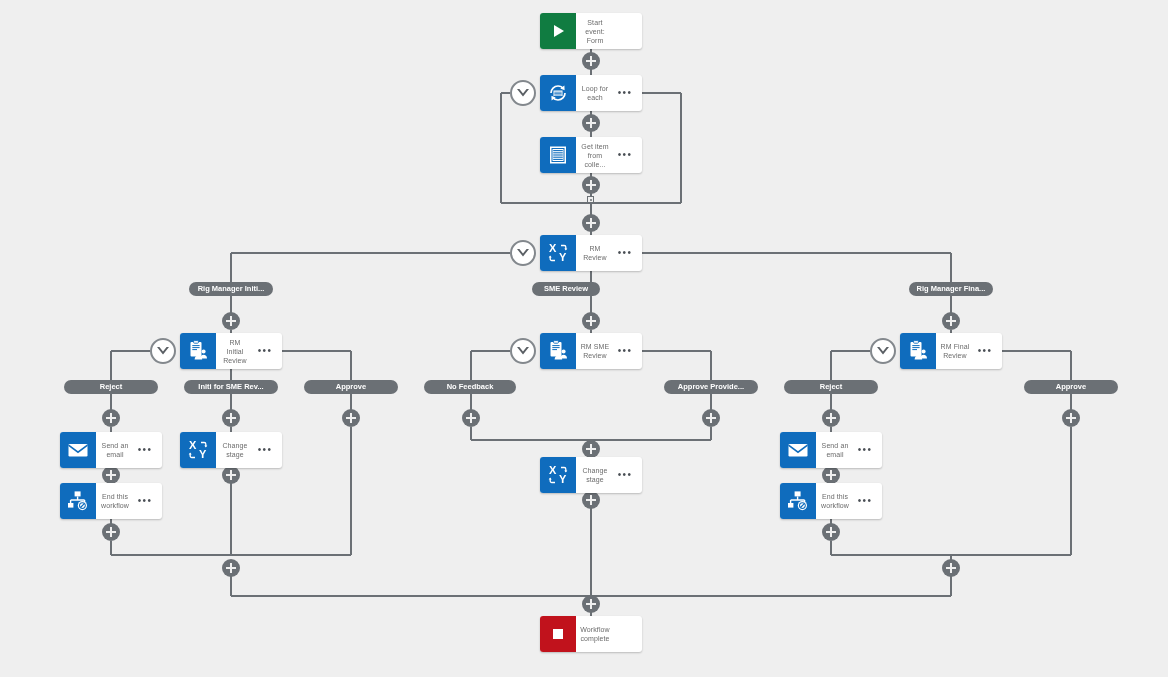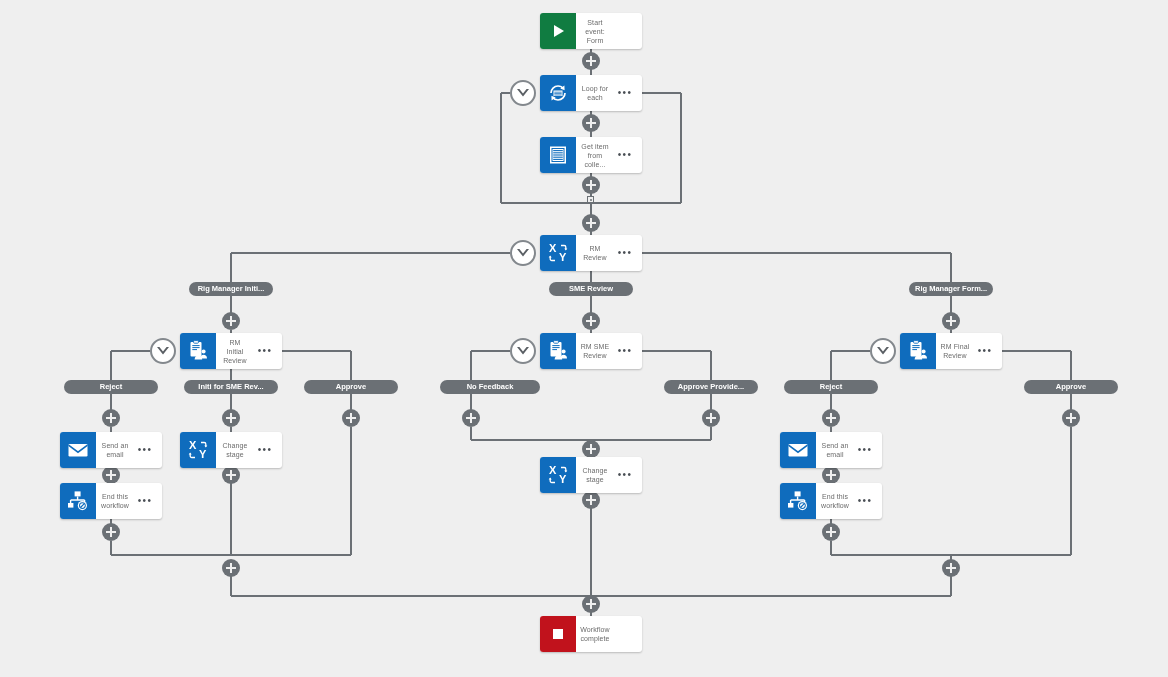--- a/index.html
+++ b/index.html
@@ -245,26 +245,26 @@
         </svg>
       </div>
       <div class="cond" style="left: 870px; top: 338px;">
         <svg width="16" height="14" viewBox="0 0 16 14">
           <polygon points="2,3 8,10.5 14,3 11.6,3 8,7.6 4.4,3" fill="#5a5f64"></polygon>
         </svg>
       </div>
     </div>
   <div id="pill-layer">
       <div class="pill" style="left: 189px; top: 282px; width: 84px;"><span>Rig Manager Initi...</span></div>
-      <div class="pill" style="left: 549px; top: 282px; width: 84px;"><span>SME Review</span></div>
-      <div class="pill" style="left: 909px; top: 282px; width: 84px;"><span>Rig Manager Form...</span></div>
+      <div class="pill" style="left: 532px; top: 282px; width: 68px;"><span>SME Review</span></div>
+      <div class="pill" style="left: 909px; top: 282px; width: 84px;"><span>Rig Manager Fina...</span></div>
       <div class="pill" style="left: 64px; top: 380px; width: 94px;"><span>Reject</span></div>
       <div class="pill" style="left: 184px; top: 380px; width: 94px;"><span>Initi for SME Rev...</span></div>
       <div class="pill" style="left: 304px; top: 380px; width: 94px;"><span>Approve</span></div>
-      <div class="pill" style="left: 440px; top: 380px; width: 100px;"><span>No Feedback</span></div>
+      <div class="pill" style="left: 424px; top: 380px; width: 92px;"><span>No Feedback</span></div>
       <div class="pill" style="left: 664px; top: 380px; width: 94px;"><span>Approve Provide...</span></div>
       <div class="pill" style="left: 784px; top: 380px; width: 94px;"><span>Reject</span></div>
       <div class="pill" style="left: 1024px; top: 380px; width: 94px;"><span>Approve</span></div>
     </div>
   <div id="node-layer">
       <div class="node" style="left: 540px; top: 13px; width: 102px;">
         <div class="icon" style="background: rgb(16, 124, 65);">
           <svg width="22" height="22" viewBox="0 0 22 22">
             <polygon points="7,5 17,11 7,17" fill="white"></polygon>
           </svg>

